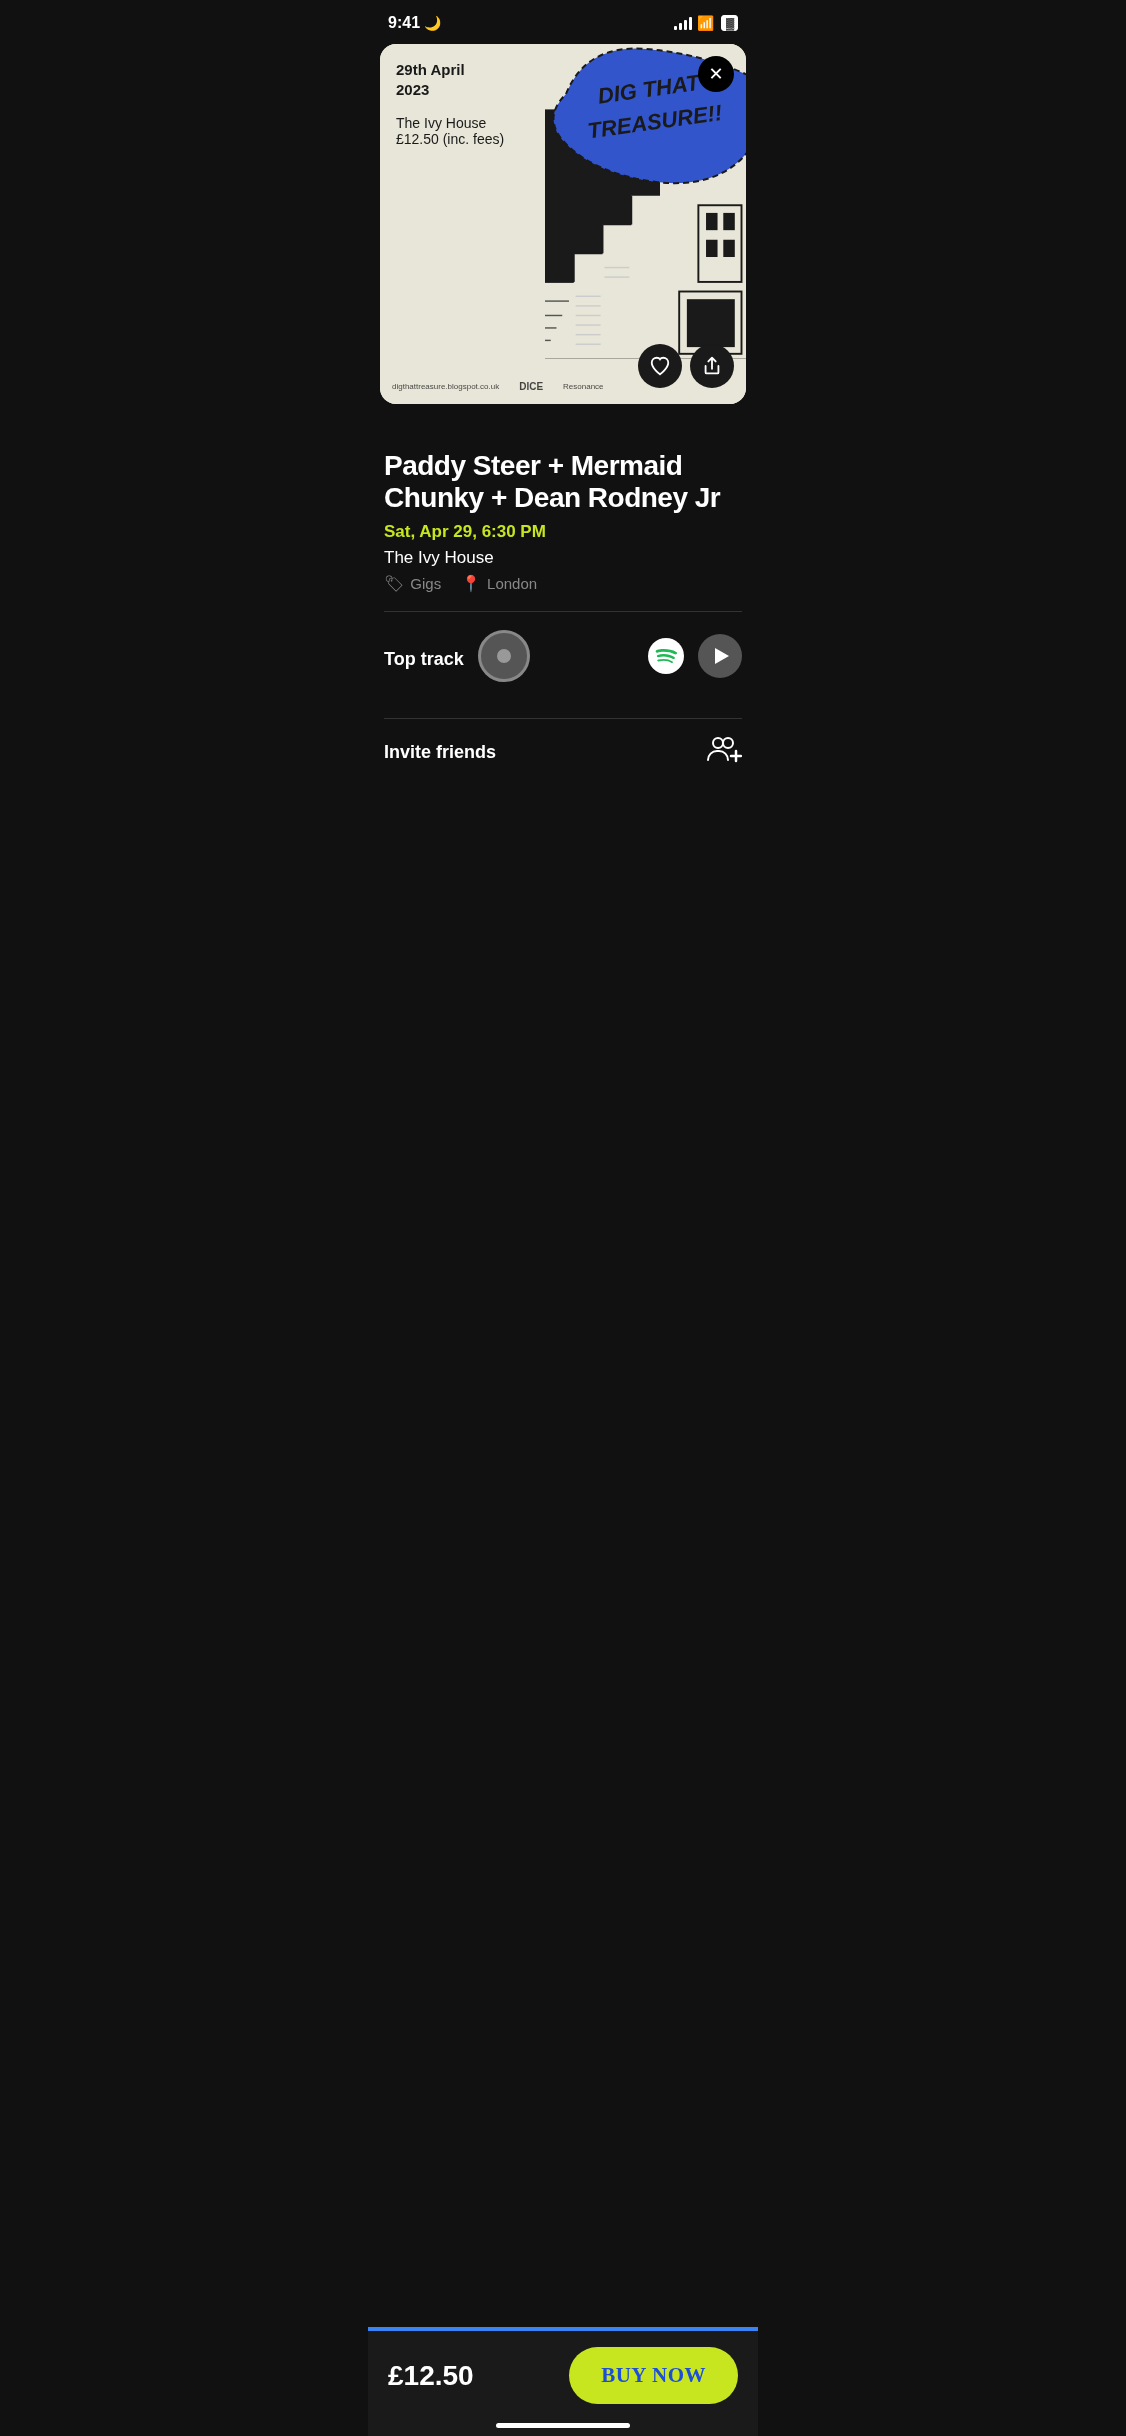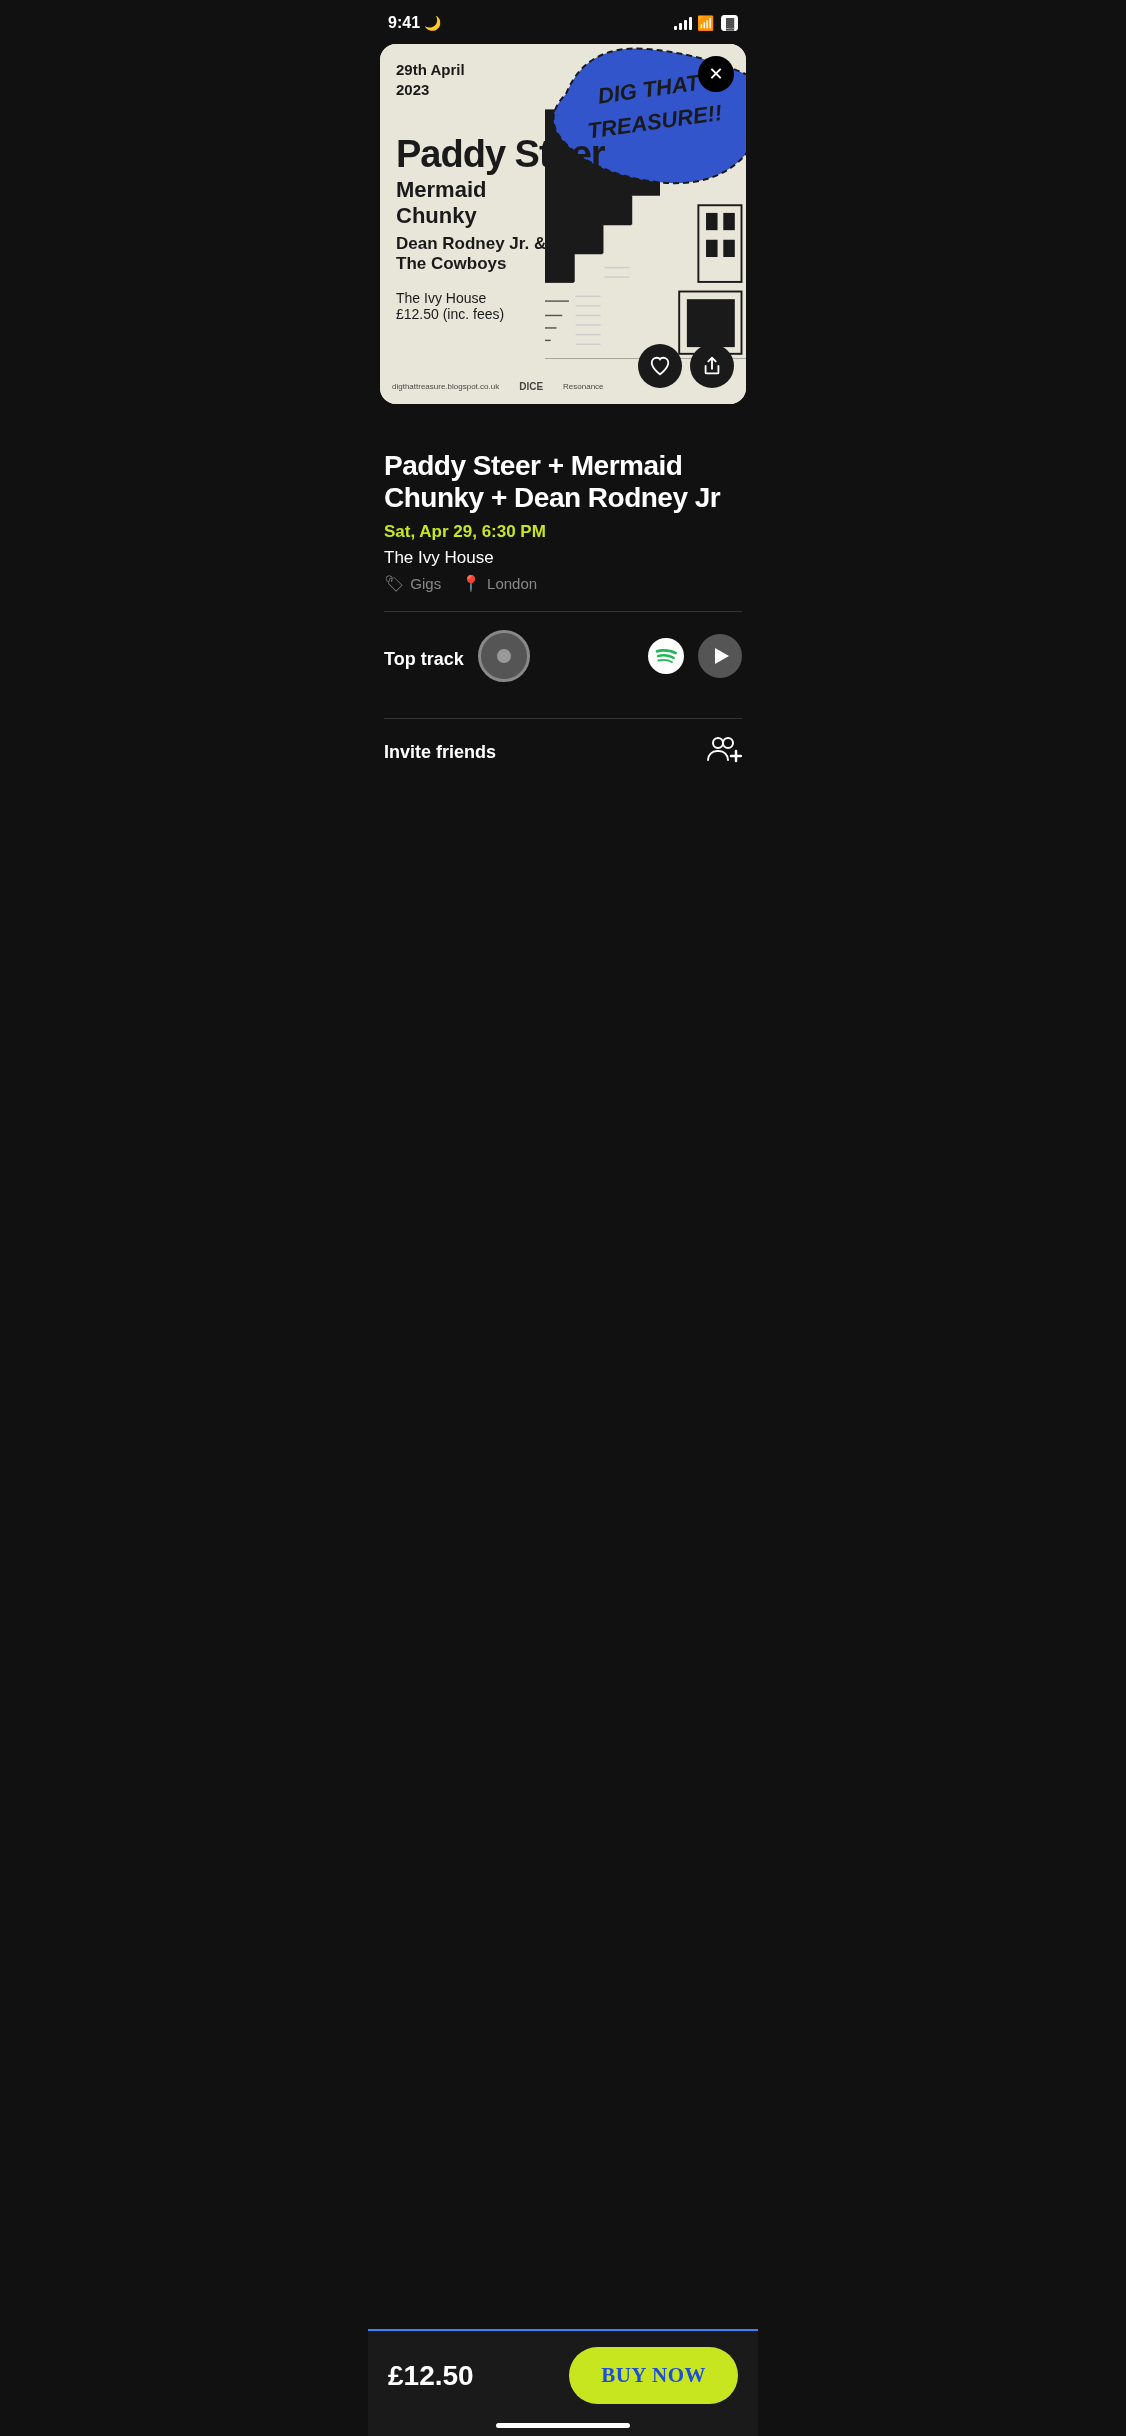--- a/index.html
+++ b/index.html
@@ -368,21 +368,21 @@
       position: fixed;
       bottom: 0;
       left: 50%;
       transform: translateX(-50%);
       width: 390px;
       background: #1a1a1a;
       padding: 16px 20px 32px;
       display: flex;
       align-items: center;
       justify-content: space-between;
-      border-top: 2px solid #3b82f6;
+      border-top: 4px solid #3b82f6;
     }
 
     .price-display {
       font-size: 28px;
       font-weight: 800;
       color: #fff;
     }
 
     .buy-btn {
       background: #c8e620;
@@ -449,25 +449,20 @@
     </div>
 
     <svg class="blue-blob" viewBox="0 0 220 160" xmlns="http://www.w3.org/2000/svg">
       <path d="M20,60 Q40,10 100,15 Q160,20 210,45 Q230,80 200,120 Q170,155 110,148 Q50,140 20,110 Q-5,85 20,60 Z" fill="#3355cc"></path>
       <text x="55" y="62" font-size="22" font-weight="900" fill="#1a1a1a" font-family="Arial" transform="rotate(-8,110,80)" style="font-style:italic;">DIG THAT</text>
       <text x="40" y="95" font-size="22" font-weight="900" fill="#1a1a1a" font-family="Arial" transform="rotate(-8,110,80)" style="font-style:italic;">TREASURE!!</text>
 
       <path d="M20,60 Q40,10 100,15 Q160,20 210,45 Q230,80 200,120 Q170,155 110,148 Q50,140 20,110 Q-5,85 20,60 Z" fill="none" stroke="#1a1a1a" stroke-width="2" stroke-dasharray="6,4"></path>
     </svg>
 
-    <div class="poster-artists">
-      <div class="artist-main">Paddy Steer</div>
-      <div class="artist-support">Mermaid<br>Chunky</div>
-      <div class="artist-opener">Dean Rodney Jr. &amp;<br>The Cowboys</div>
-    </div>
 
     <div class="poster-venue-info">
       <div class="poster-venue">The Ivy House</div>
       <div class="poster-price">£12.50 (inc. fees)</div>
     </div>
 
     <div class="staircase-graphic">
       <svg width="100%" height="100%" viewBox="0 0 210 260" xmlns="http://www.w3.org/2000/svg">
 
         <rect x="0" y="0" width="210" height="260" fill="#1a1a1a"></rect>

